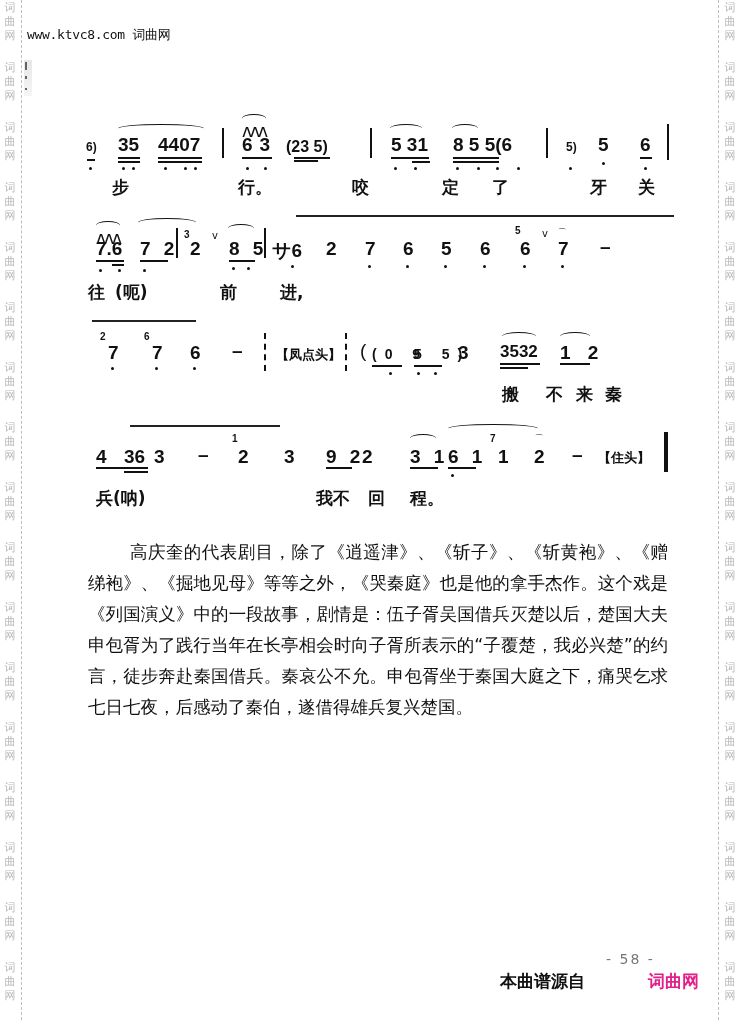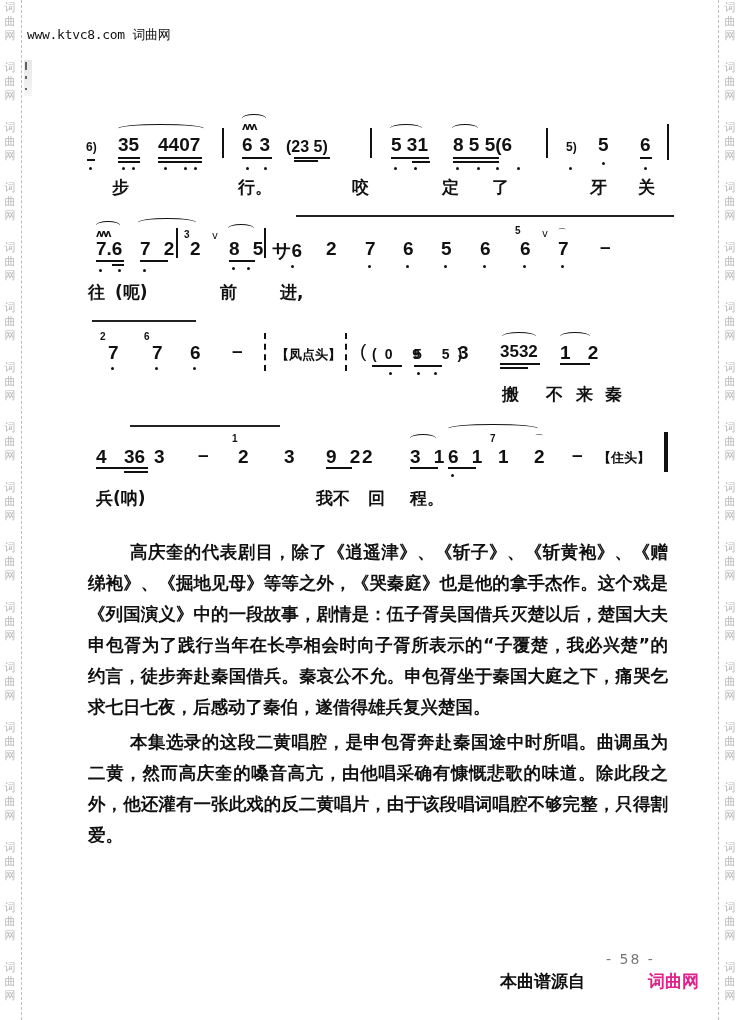--- a/index.html
+++ b/index.html
@@ -30,24 +30,24 @@
   .bar { position: absolute; width: 2px; background: #111; }
   .bar.thick { width: 4px; }
   .bar.dashed { width: 0; border-left: 2px dashed #111; background: none; }
   .uline { position: absolute; height: 1.5px; background: #111; }
   .dot { position: absolute; width: 3px; height: 3px; background: #111; border-radius: 50%; }
   .slur { position: absolute; border-top: 1.5px solid #111; border-radius: 50% 50% 0 0; height: 8px; }
   .longline { position: absolute; height: 1.5px; background: #222; }
   .label-bracket { position: absolute; font-size: 13px; font-weight: bold; color: #111; white-space: nowrap; }
   .breath { position: absolute; font-size: 10px; color: #111; }
   .fermata { position: absolute; font-size: 10px; color: #111; }
-  .trill { position: absolute; font-size: 10px; font-weight: bold; color: #111; letter-spacing: -2px; }
+  .trill { position: absolute; font-size: 17px; font-weight: normal; color: #111; letter-spacing: -2px; }
 
   
-  .prose { position: absolute; left: 88px; width: 580px; font-size: 17.5px; line-height: 31px; color: #111; font-weight: bold; }
+  .prose { position: absolute; left: 88px; width: 580px; font-size: 17.5px; line-height: 31px; color: #111; }
   .prose p { margin: 0; text-align: justify; text-align-last: left; }
   .prose p.indent { text-indent: 42px; }
   .prose p.second { margin-top: 4px; }
 
   .page-num { position: absolute; left: 606px; top: 951px; font-size: 14px; color: #777; letter-spacing: 2px; font-family: "DejaVu Sans", sans-serif; }
   .source-label { position: absolute; left: 500px; top: 970px; font-size: 17px; font-weight: bold; color: #111; }
   .source-site { position: absolute; left: 648px; top: 970px; font-size: 17px; font-weight: bold; color: #e0218a; }
 </style>
 </head>
 <body>
@@ -430,18 +430,17 @@
 
     <span class="lyric" style="left:96px;top:487px">兵(呐)</span>
     <span class="lyric" style="left:316px;top:487px">我不</span>
     <span class="lyric" style="left:368px;top:487px">回</span>
     <span class="lyric" style="left:410px;top:487px">程。</span>
   </div>
 </div>
 
 <div class="prose" style="top:537px">
   <p class="indent">高庆奎的代表剧目，除了《逍遥津》、《斩子》、《斩黄袍》、《赠绨袍》、《掘地见母》等等之外，《哭秦庭》也是他的拿手杰作。这个戏是《列国演义》中的一段故事，剧情是：伍子胥吴国借兵灭楚以后，楚国大夫申包胥为了践行当年在长亭相会时向子胥所表示的“子覆楚，我必兴楚”的约言，徒步奔赴秦国借兵。秦哀公不允。申包胥坐于秦国大庭之下，痛哭乞求七日七夜，后感动了秦伯，遂借得雄兵复兴楚国。</p>
-  <p class="indent second">本集选录的这段二黄唱腔，是申包胥奔赴秦国途中时所唱。曲调虽为二黄，然而高庆奎的嗓音高亢，由他唱采确有慷慨悲歌的味道。除此段之外，他还灌有一张此戏的反二黄唱片，由于该段唱词唱腔不够完整，只得割爱。</p>
 </div>
 
 <div class="page-num">- 58 -</div>
 <div class="source-label">本曲谱源自</div>
 <div class="source-site">词曲网</div>
 
 </body></html>

